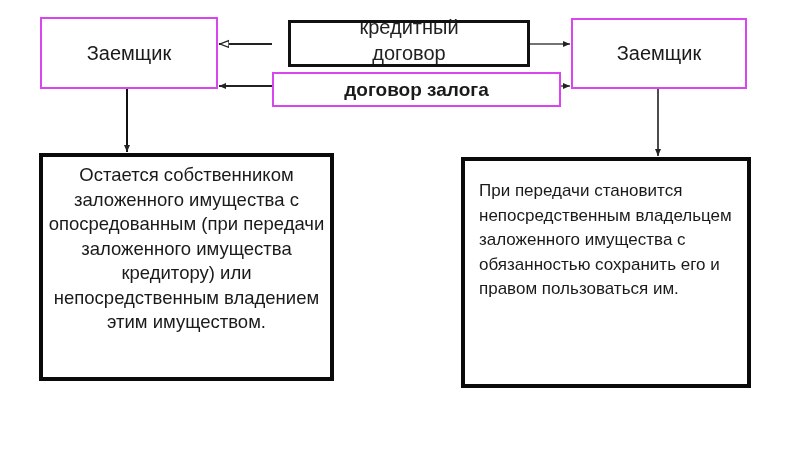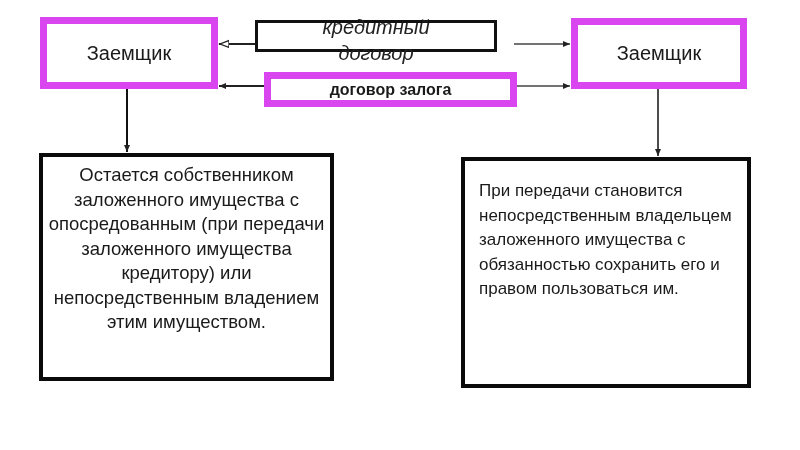--- a/index.html
+++ b/index.html
@@ -1,28 +1,28 @@
 <!DOCTYPE html>
 <html><head>
   <meta charset="utf-8">
   <style>
     html, body { margin: 0; padding: 0; background: #ffffff; }
     body { width: 800px; height: 450px; position: relative; overflow: hidden;
            font-family: "Liberation Sans", "DejaVu Sans", sans-serif; color: #1a1a1a; }
     .box { position: absolute; box-sizing: border-box; background: #ffffff; }
-    .thin { border: 7px solid #d946ef; }
+    .thin { border: 2px solid #d946ef; }
     .thick { border: 3px solid #111111; }
     .thicker { border: 4px solid #0a0a0a; }
     .center { display: flex; align-items: center; justify-content: center; text-align: center; }
     #borrower { left: 40px; top: 17px; width: 178px; height: 72px; font-size: 20px; }
     #creditor { left: 571px; top: 18px; width: 176px; height: 71px; font-size: 20px; }
-    #credit-contract { left: 255px; top: 20px; width: 242px; height: 32px; overflow: visible; font-style: italic; }
+    #credit-contract { left: 288px; top: 20px; width: 242px; height: 47px; overflow: visible; }
     #credit-contract .lbl { position: absolute; left: 0; right: 0; top: -9px; text-align: center;
       font-size: 20px; line-height: 26px; color: #222; }
-    #pledge-contract { left: 264px; top: 72px; width: 253px; height: 35px; font-size: 16px; font-weight: bold; }
+    #pledge-contract { left: 272px; top: 72px; width: 289px; height: 35px; font-size: 19px; font-weight: bold; }
     #left-result { left: 39px; top: 153px; width: 295px; height: 228px; font-size: 18.5px; line-height: 24.5px;
       padding: 6px 4px 9px 4px; text-align: center; overflow: visible; }
     #right-result { left: 461px; top: 157px; width: 290px; height: 227px; overflow: visible; }
     #right-result .txt { position: absolute; left: 14px; top: 18px; width: 272px; font-size: 17px; line-height: 24.5px;
       text-align: left; z-index: 1; }
     #right-result .bottom-border { position: absolute; left: -4px; right: -4px; bottom: -4px; height: 4px; background: #0a0a0a; z-index: 2; }
     svg.connectors { position: absolute; left: 0; top: 0; width: 800px; height: 450px; z-index: 0; }
     .box { z-index: 1; }
   </style>
 </head>

